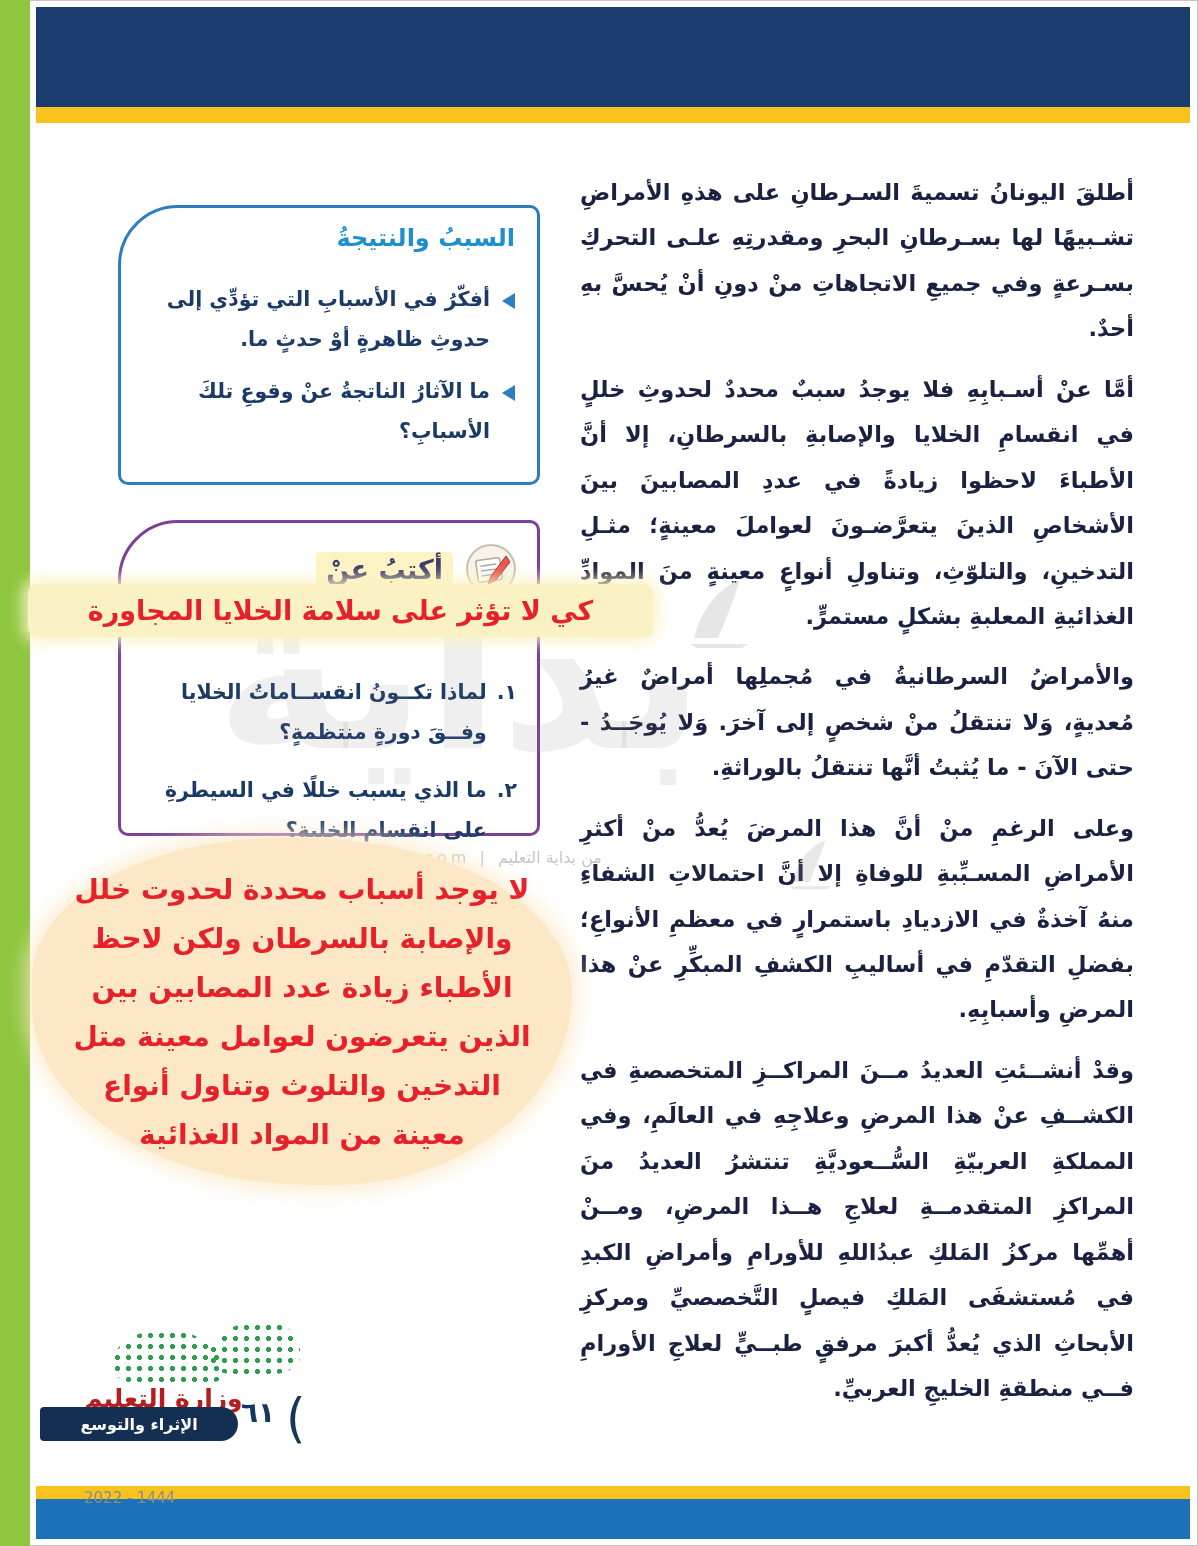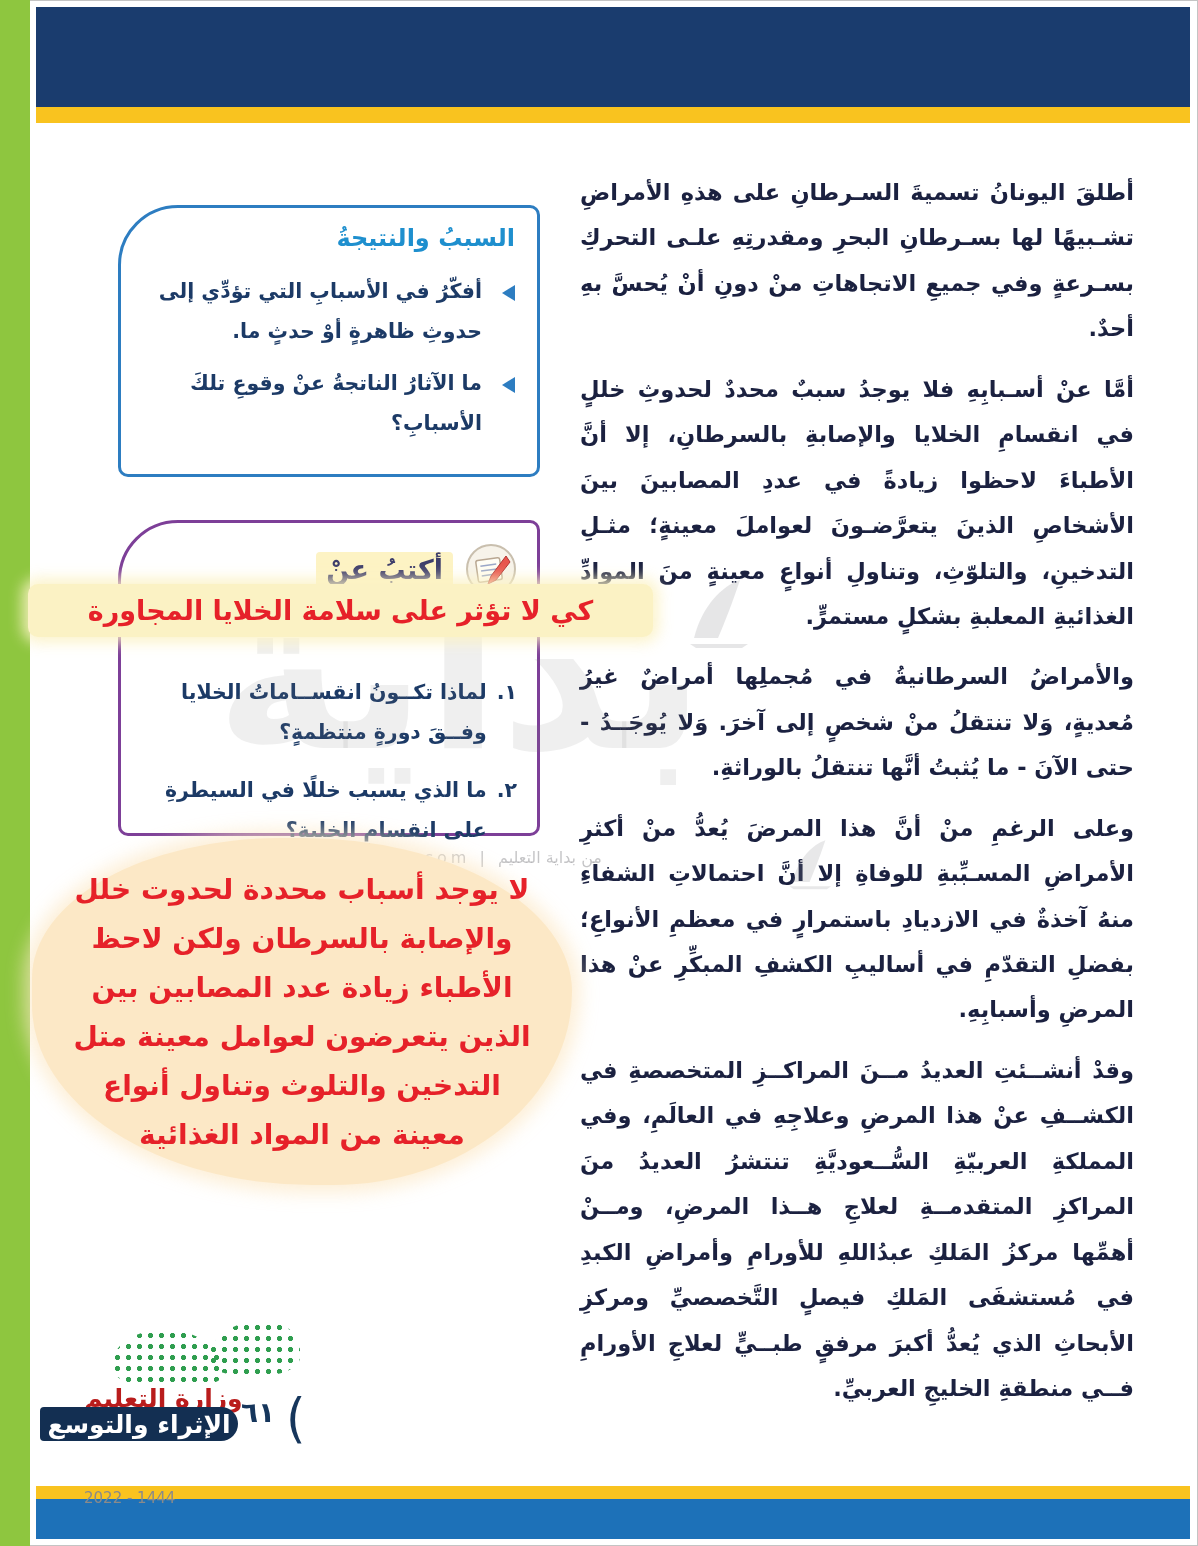--- a/index.html
+++ b/index.html
@@ -38,22 +38,22 @@
     font-size:22.5px; line-height:2.02; font-weight:700;
   }
   .main-text p { margin:0 0 15px 12px; }
 
   
   .cause-box {
     position:absolute; left:118px; top:205px; width:422px; min-height:232px; z-index:2;
     border:3px solid #2d7dc1; border-radius:60px 10px 10px 10px;
     box-sizing:border-box; padding:16px 22px 18px; direction:rtl; background:#fff;
   }
-  .cause-title { color:#1e8fce; font-size:24px; font-weight:700; margin-bottom:20px; }
-  .cause-item { display:flex; gap:20px; color:#1c3a66; font-size:20.5px; font-weight:700; line-height:1.95; margin-bottom:12px; }
+  .cause-title { color:#1e8fce; font-size:24px; font-weight:700; margin-bottom:28px; }
+  .cause-item { display:flex; gap:12px; color:#1c3a66; font-size:20.5px; font-weight:700; line-height:1.95; margin-bottom:12px; }
   .tri { flex:0 0 auto; width:0; height:0; border-top:8px solid transparent; border-bottom:8px solid transparent; border-right:13px solid #2d7dc1; margin-top:13px; }
 
   
   .write-box {
     position:absolute; left:118px; top:520px; width:422px; height:316px; z-index:2;
     border:3px solid #7d3f98; border-radius:60px 10px 10px 10px;
     box-sizing:border-box; padding:20px 20px; direction:rtl; background:#fff;
   }
   .write-title-row { display:flex; align-items:center; gap:12px; }
   .write-title { font-size:27px; font-weight:700; color:#3d3d6b; background:#fdf3c4; padding:2px 10px; border-radius:4px; }
@@ -88,21 +88,21 @@
   .dots-b { left:96px; top:0;  width:92px;  height:54px; border-radius:60% 40% 50% 50% / 85% 60% 40% 30%; }
 
   .ministry-ar { position:absolute; left:84px; top:1384px; z-index:6; color:#b91c1c; font-size:25px; font-weight:700; direction:rtl; }
   .ministry-en { position:absolute; left:84px; top:1426px; z-index:5; color:#9a9a9a; font-size:11.5px; }
   .edition-year{ position:absolute; left:84px; top:1443px; z-index:6; color:#8a8a8a; font-size:15px;margin-top:46px; }
 
   .footer-badge {
     position:absolute; left:40px; top:1407px; width:198px; height:34px; z-index:7;
     background:#132f52; color:#ffffff; border-radius:4px 17px 17px 4px;
     display:flex; align-items:center; justify-content:center;
-    font-size:25px; font-weight:700; direction:rtl;
+    font-size:16px; font-weight:700; direction:rtl;
   }
   .page-num { position:absolute; left:241px; top:1396px; z-index:8; color:#16365c; font-size:28px; font-weight:700; }
   .page-bracket { position:absolute; left:286px; top:1390px; z-index:8; color:#16365c; font-size:50px; font-weight:400; transform:scaleY(1.05); }
 </style>
 </head>
 <body>
 
 <div class="page">
 
   <div class="bar-left"></div>

